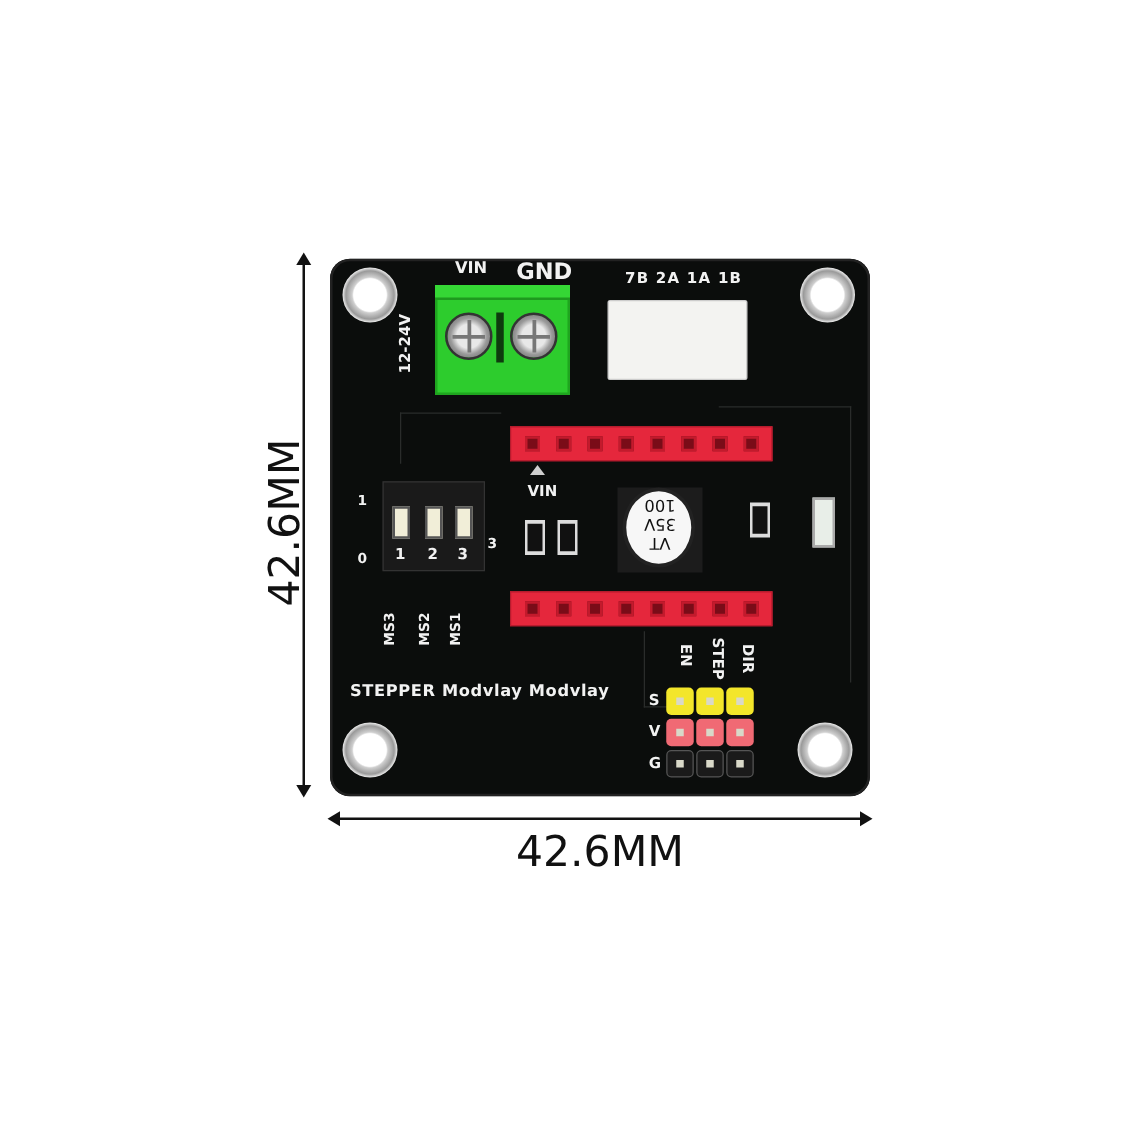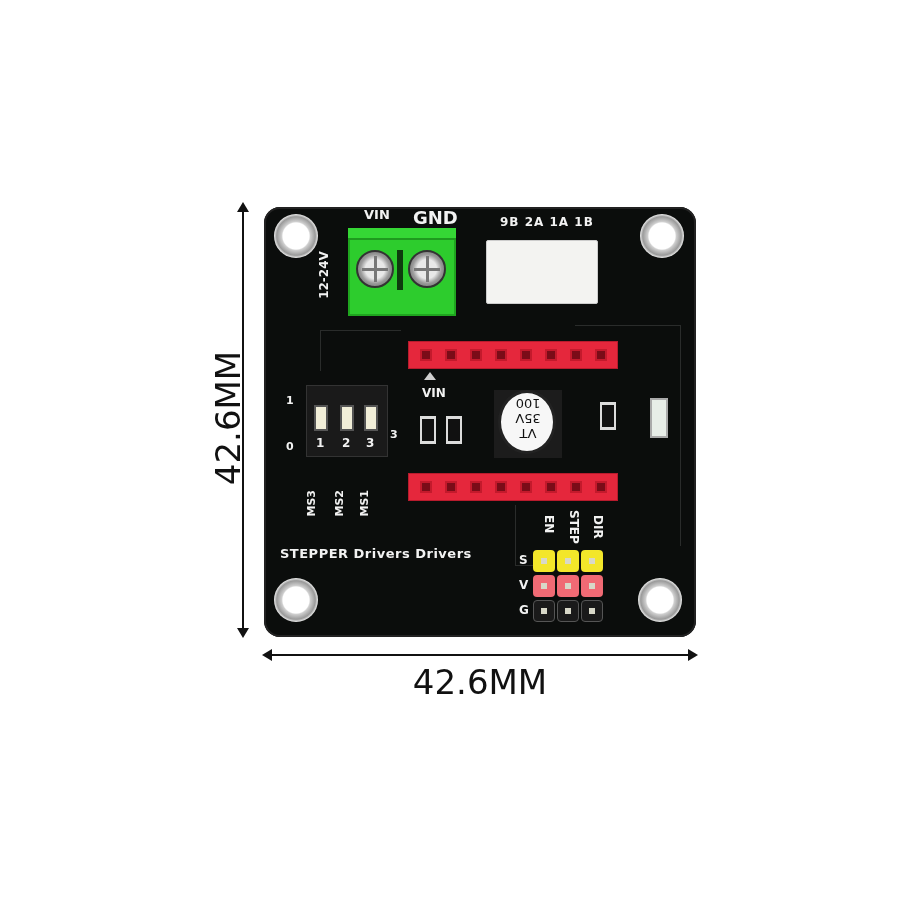--- a/index.html
+++ b/index.html
@@ -53,21 +53,21 @@
 
 <div class="abs silk" style="left:364px;top:207px;font-size:13px;">VIN</div>
 <div class="abs silk" style="left:413px;top:207px;font-size:18px;">GND</div>
 <div class="abs terminal"></div>
 <div class="abs terminal-top"></div>
 <div class="abs screw" style="left:356px;top:250px;"></div>
 <div class="abs screw" style="left:408px;top:250px;"></div>
 <div class="abs" style="left:397px;top:250px;width:6px;height:40px;background:#0e3b0e;"></div>
 <div class="abs silk" style="left:300px;top:268px;font-size:12px;transform:rotate(-90deg);">12-24V</div>
 
-<div class="abs silk" style="left:500px;top:215px;font-size:12px;letter-spacing:1px;">9B 2A 1A 1B</div>
+<div class="abs silk" style="left:500px;top:215px;font-size:12px;letter-spacing:1px;">7B 2A 1A 1B</div>
 <div class="abs jst"></div>
 
 <div class="abs header" style="left:408px;top:341px;width:210px;">
   <span class="pin"></span>
     <span class="pin"></span>
     <span class="pin"></span>
     <span class="pin"></span>
     <span class="pin"></span>
     <span class="pin"></span>
     <span class="pin"></span>
@@ -112,21 +112,21 @@
     <span class="pin"></span>
     <span class="pin"></span>
     <span class="pin"></span>
     <span class="pin"></span>
 </div>
 
 <div class="abs silk" style="left:540px;top:515px;font-size:12px;transform:rotate(90deg);transform-origin:left top;left:556px;">EN</div>
 <div class="abs silk" style="left:581px;top:510px;font-size:12px;transform:rotate(90deg);transform-origin:left top;">STEP</div>
 <div class="abs silk" style="left:605px;top:515px;font-size:12px;transform:rotate(90deg);transform-origin:left top;">DIR</div>
 
-<div class="abs silk" style="left:280px;top:546px;font-size:13px;letter-spacing:0.5px;">STEPPER Drivers Drivers</div>
+<div class="abs silk" style="left:280px;top:546px;font-size:13px;letter-spacing:0.5px;">STEPPER Modvlay Modvlay</div>
 
 <div class="abs silk" style="left:519px;top:553px;font-size:12px;">S</div>
 <div class="abs silk" style="left:519px;top:578px;font-size:12px;">V</div>
 <div class="abs silk" style="left:519px;top:603px;font-size:12px;">G</div>
 
 <div class="abs" style="left:533px;top:550px;display:flex;gap:2px;">
   <div class="pinh" style="background:#f3e62a;border-radius:4px;">
       <i></i>
     </div>
   <div class="pinh" style="background:#f3e62a;border-radius:4px;">

